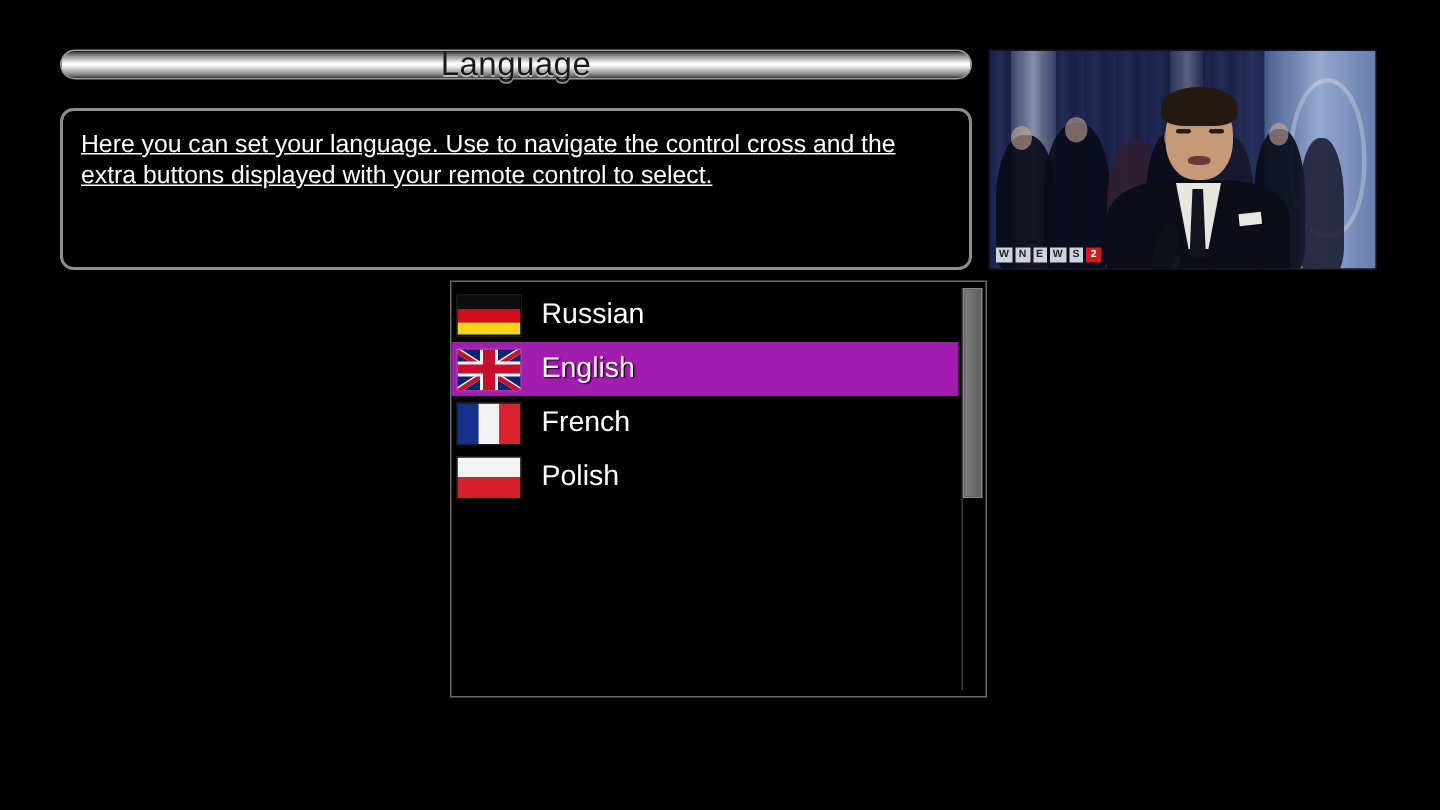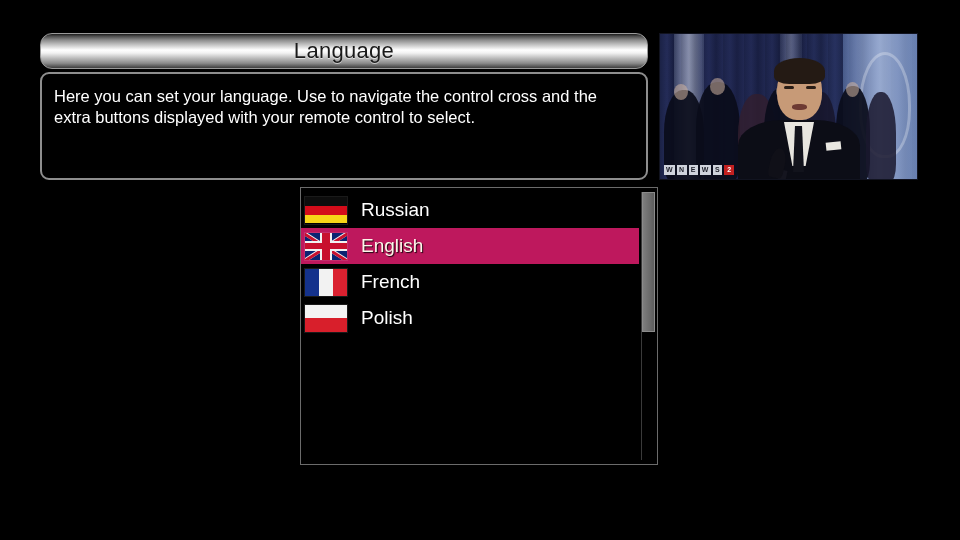--- a/index.html
+++ b/index.html
@@ -14,38 +14,39 @@
   .metal {
     background: linear-gradient(to bottom,
       #1a1a1a 0%, #4a4a4a 6%, #8d8d8d 18%, #c9c9c9 33%,
       #ffffff 47%, #f2f2f2 56%, #b9b9b9 72%, #8a8a8a 86%, #3d3d3d 100%);
     border-radius: 12px;
     border: 1px solid #9a9a9a;
   }
 
   #title-bar {
     position: absolute; left: 40px; top: 33px;
-    width: 608px; height: 36px;
+    width: 608px; height: 20px;
     display: flex; align-items: center; justify-content: center;
   }
   #title-text {
     font-size: 22px; color: #1a1a1a; letter-spacing: .3px;
     text-shadow: 0 1px 0 rgba(255,255,255,.55);
   }
 
   
   #help-box {
     position: absolute; left: 40px; top: 72px;
     width: 608px; height: 108px;
     background: #000; border: 2px solid #8e8e8e; border-radius: 9px;
     padding: 12px 12px 0 12px;
   }
   #help-text {
     color: #fff; font-size: 16.5px; line-height: 21px;
     text-shadow: 1px 1px 1px #000;
+    text-decoration: underline;
   }
 
   
   #video-panel {
     position: absolute; left: 659px; top: 33px;
     width: 259px; height: 147px;
     background: #0a0d1c; overflow: hidden;
     border: 1px solid #11131f;
   }
   .vbg {
@@ -149,21 +150,21 @@
   #list-panel {
     position: absolute; left: 300px; top: 187px;
     width: 358px; height: 278px;
     background: #000; border: 1px solid #6b6b6b;
   }
   #list-items { position: absolute; left: 0; top: 4px; right: 18px; }
   .lang-row {
     display: flex; align-items: center;
     height: 36px; padding-left: 4px;
   }
-  .lang-row.selected { background: #be185d; text-align: center; }
+  .lang-row.selected { background: #a21caf; text-align: center; }
   .lang-label {
     margin-left: 14px; font-size: 19px; color: #fff;
     text-shadow: 1px 1px 1px rgba(0,0,0,.85);
   }
   .lang-row.selected .lang-label { color: #fdf6ea; }
 
   .flag {
     width: 42px; height: 27px; position: relative; overflow: hidden;
     box-shadow: 0 0 0 1px rgba(255,255,255,.10);
     flex: 0 0 auto;

